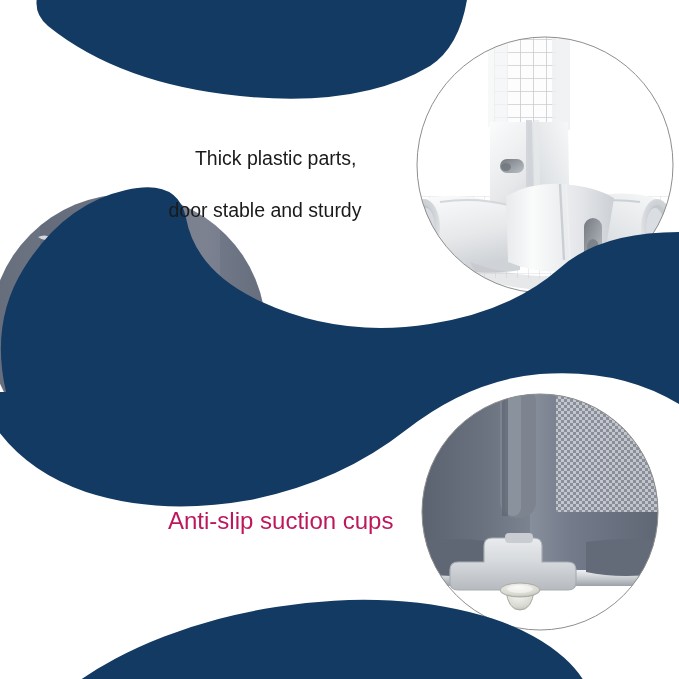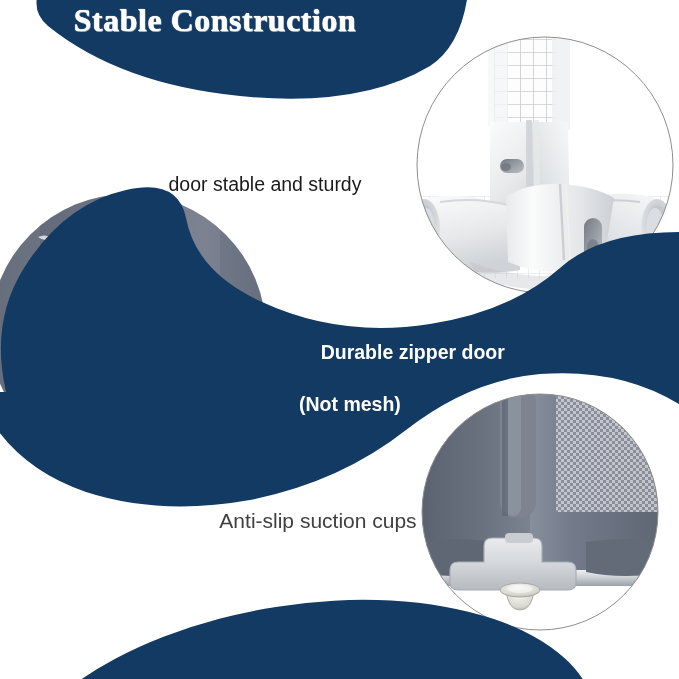--- a/index.html
+++ b/index.html
@@ -36,24 +36,23 @@
     left:299px;top:313px;width:270px;
     font-size:19.5px;
     line-height:26px;
     font-weight:bold;
     color:#ffffff;
   }
   #callout-zipper .l2{display:block;}
 
   #callout-suction{
     left:168px;top:508px;width:300px;
-    font-size:21px;
+    font-size:24px;
     line-height:26px;
-    color:#404040;
-    text-align:center;
+    color:#be185d;
   }
 </style>
 </head>
 <body>
 
 <div id="page">
 
   <svg id="art" viewBox="0 0 679 679" xmlns="http://www.w3.org/2000/svg">
     <defs>
 
@@ -330,26 +329,22 @@
         <path d="M506 590 h28 q-2 20 -14 20 q-12 0 -14 -20 z" fill="url(#gCup)" stroke="#a9a9a1" stroke-width="1"></path>
         <ellipse cx="520" cy="590" rx="20" ry="7" fill="url(#gCup)" stroke="#a9a9a1" stroke-width="1"></ellipse>
         <ellipse cx="520" cy="589" rx="13" ry="4" fill="#ffffff" opacity="0.45"></ellipse>
       </g>
       <circle cx="540" cy="512" r="118" fill="none" stroke="#8e8e8e" stroke-width="1"></circle>
     </g>
 
     <ellipse cx="300" cy="760" rx="300" ry="155" transform="rotate(-9 300 760)" fill="#123a63"></ellipse>
   </svg>
 
-  <div class="txt" id="title-text">Stable Construction</div>
 
   <div class="txt" id="callout-thick">
+    <span>Thick plastic parts,</span>
     <span class="l2">door stable and sturdy</span>
   </div>
 
-  <div class="txt" id="callout-zipper">
-    <span>Durable zipper door</span>
-    <span class="l2">(Not mesh)</span>
-  </div>
 
   <div class="txt" id="callout-suction">Anti-slip suction cups</div>
 
 </div>
 
 </body></html>

